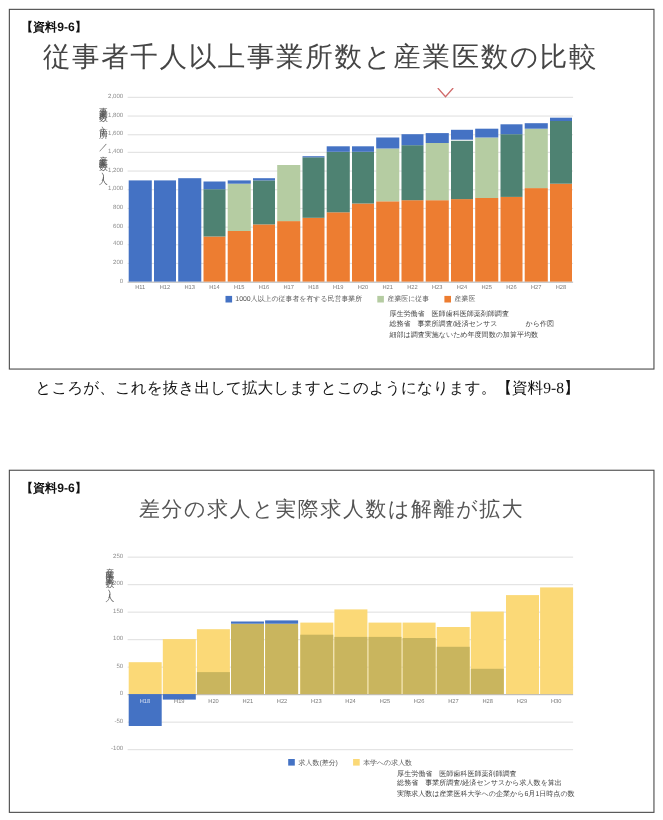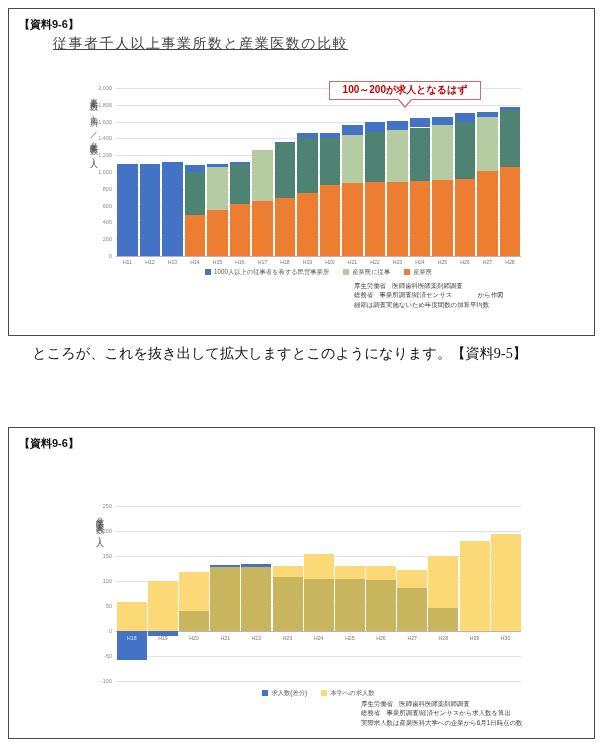--- a/index.html
+++ b/index.html
@@ -3,21 +3,21 @@
 <meta charset="utf-8">
 <style>
   html,body{margin:0;padding:0;background:#ffffff;}
   .page{position:relative;width:603px;height:745px;background:#fff;overflow:hidden;
         font-family:"Liberation Sans",sans-serif;color:#222;}
   .panel{position:absolute;left:8px;width:585px;background:#fff;border:1px solid #4a4a4a;}
   .panel1{top:8px;height:326px;}
   .panel2{top:427px;height:310px;}
   .tag{position:absolute;top:8px;left:10px;font-size:11px;font-weight:bold;color:#111;}
   .ctitle{position:absolute;color:#454545;letter-spacing:1.5px;font-weight:400;margin:0;}
-  .ctitle1{top:26px;left:44px;font-size:14px;text-decoration:underline;}
+  .ctitle1{top:26px;left:30px;font-size:25px;}
   .ctitle2{top:22px;left:0;width:100%;text-align:center;font-size:19px;color:#555;}
   .ylab{position:absolute;writing-mode:vertical-rl;text-orientation:upright;
         font-size:8px;color:#595959;letter-spacing:2px;line-height:1;}
   .ylab1{left:80px;top:82px;height:170px;}
   .ylab2{left:86px;top:82px;height:130px;}
   .plot{position:absolute;background:#fff;}
   .plot1{left:107px;top:79px;width:405px;height:168px;}
   .plot2{left:107px;top:78px;width:405px;height:175px;}
   .grid{position:absolute;left:0;width:100%;height:1px;background:#e2e2e2;}
   .grid.axis{background:#b5b5b5;}
@@ -137,44 +137,44 @@
         <div class="bar-seg dot" style="left: 361px; width: 20.9px; bottom: 84.84px; height: 54.6px; background: rgb(181, 204, 162);"></div>
         <div class="bar-seg dot" style="left: 361px; width: 20.9px; bottom: 139.44px; height: 5.04px; background: rgb(68, 114, 196);"></div>
         <div class="xtick" style="left: 361px; width: 20.9px; top: 171px;">H27</div>
         <div class="bar-seg dot" style="left: 383.5px; width: 20.9px; bottom: 0px; height: 89.04px; background: rgb(237, 125, 49);"></div>
         <div class="bar-seg dot" style="left: 383.5px; width: 20.9px; bottom: 89.04px; height: 57.12px; background: rgb(78, 130, 114);"></div>
         <div class="bar-seg" style="left: 383.5px; width: 20.9px; bottom: 146.16px; height: 2.52px; background: rgb(68, 114, 196);"></div>
         <div class="xtick" style="left: 383.5px; width: 20.9px; top: 171px;">H28</div>
       </div>
 
     <div class="callout">
-      <span class="box">100～200が求人となるはず</span>
       <svg width="16" height="9" viewBox="0 0 16 9">
         <polyline points="1,0 8,8 15,0" fill="#ffffff" stroke="#d06a6a" stroke-width="1.2"></polyline>
       </svg>
     </div>
 
     <div class="legend legend1" id="legend1">
         <span><span class="sq" style="background: rgb(68, 114, 196);"></span>1000人以上の従事者を有する民営事業所</span>
         <span><span class="sq" style="background: rgb(181, 204, 162);"></span>産業医に従事</span>
         <span><span class="sq" style="background: rgb(237, 125, 49);"></span>産業医</span>
       </div>
     <div class="source source1" id="source1">
         <div>厚生労働省　医師歯科医師薬剤師調査</div>
         <div>総務省　事業所調査/経済センサス　　　　から作図</div>
         <div>細部は調査実施ないため年度間数の加算平均数</div>
       </div>
   </section>
 
   <div class="para">
-    <div>　ところが、これを抜き出して拡大しますとこのようになります。【資料9-5】</div>
+    <div>　ところが、これを抜き出して拡大しますとこのようになります。【資料9-8】</div>
   </div>
 
   <section class="panel panel2">
     <div class="tag">【資料9-6】</div>
+    <h1 class="ctitle ctitle2">差分の求人と実際求人数は解離が拡大</h1>
 
     <div class="ylab ylab2">産業医求人数(人)</div>
     <div class="plot plot2" id="plot2">
         <div class="grid" style="top: 0px;"></div>
         <div class="ytick" style="top: -3px; left: -38px;">250</div>
         <div class="grid" style="top: 25px;"></div>
         <div class="ytick" style="top: 22px; left: -38px;">200</div>
         <div class="grid" style="top: 50px;"></div>
         <div class="ytick" style="top: 47px; left: -38px;">150</div>
         <div class="grid" style="top: 75px;"></div>

